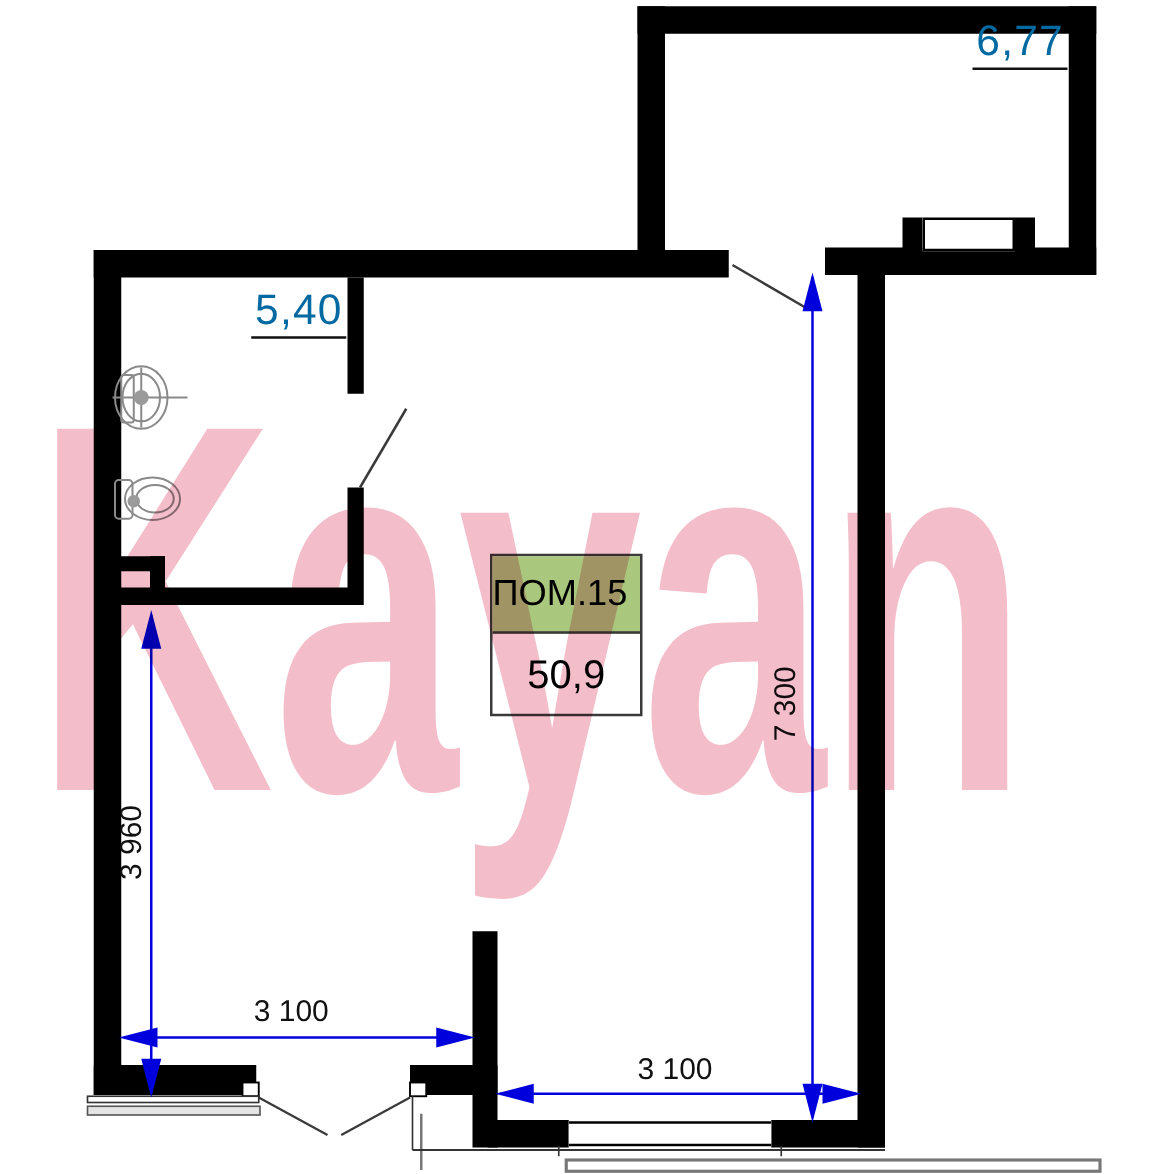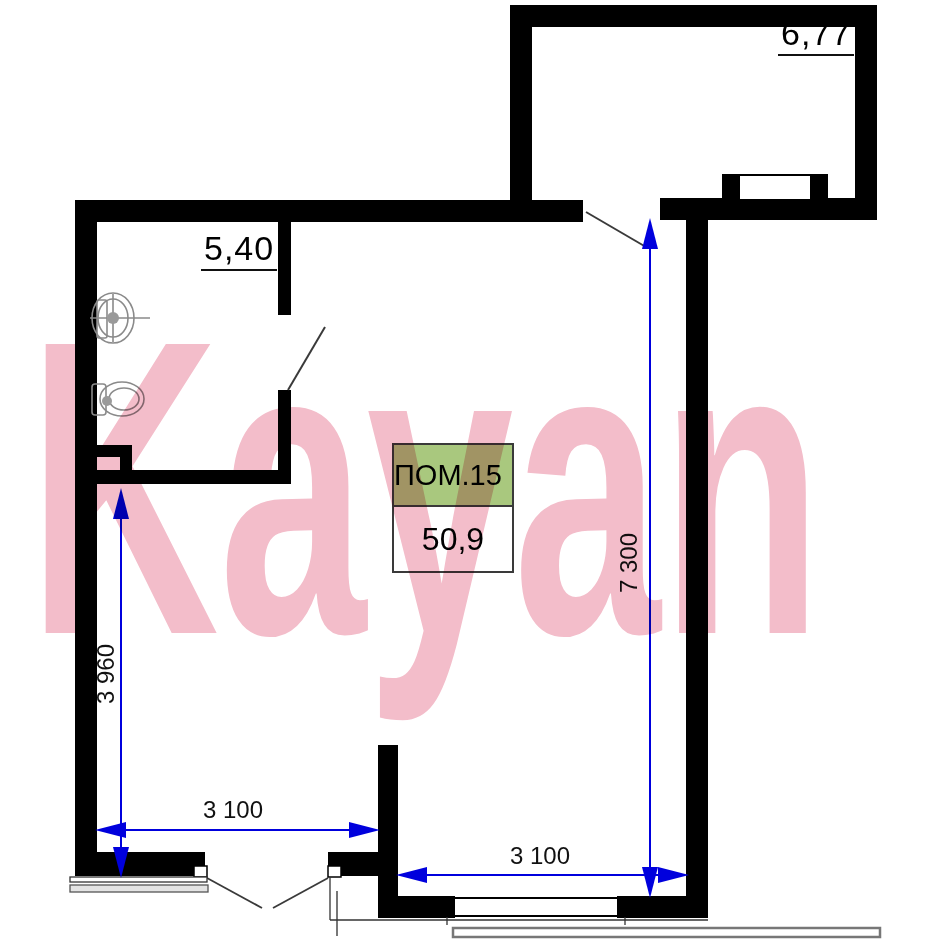--- a/index.html
+++ b/index.html
@@ -1,20 +1,20 @@
 <!DOCTYPE html>
 <html style="--wall: #000000; --dimension-blue: #0000dd; --label-green: #a9c87e; --watermark-pink: #f3bdca;"><head>
 <meta charset="utf-8">
 <style>
   html,body{margin:0;padding:0;background:#fff;}
   #stage{position:relative;width:926px;height:939px;background:#fff;overflow:hidden;
          font-family:"Liberation Sans",sans-serif;color:#000;}
   .w{position:absolute;background:var(--wall,#000);}
   svg.overlay{position:absolute;left:0;top:0;z-index:5;}
-  .lbl{position:absolute;z-index:10;color:#000000;white-space:nowrap;}
+  .lbl{position:absolute;z-index:10;color:#0369a1;white-space:nowrap;}
   .area-lbl{font-size:33px;letter-spacing:1px;border-bottom:2px solid #111;padding:0 3px 1px 3px;}
   .dim-lbl{font-size:24px;width:120px;height:26px;line-height:26px;text-align:center;
            color:#111;}
   .vert{transform:rotate(-90deg);}
   #unit-box{position:absolute;left:392px;top:443px;width:118px;z-index:10;
             border:2px solid #3a3a3a;background:#fff;}
   #unit-box .head{background:var(--label-green,#a9c87e);border-bottom:2px solid #3a3a3a;
                   height:60px;line-height:60px;text-align:left;font-size:29px;}
   #unit-box .body{height:64px;line-height:64px;text-align:center;font-size:32px;}
   #watermark{position:absolute;left:28px;top:278px;z-index:40;

